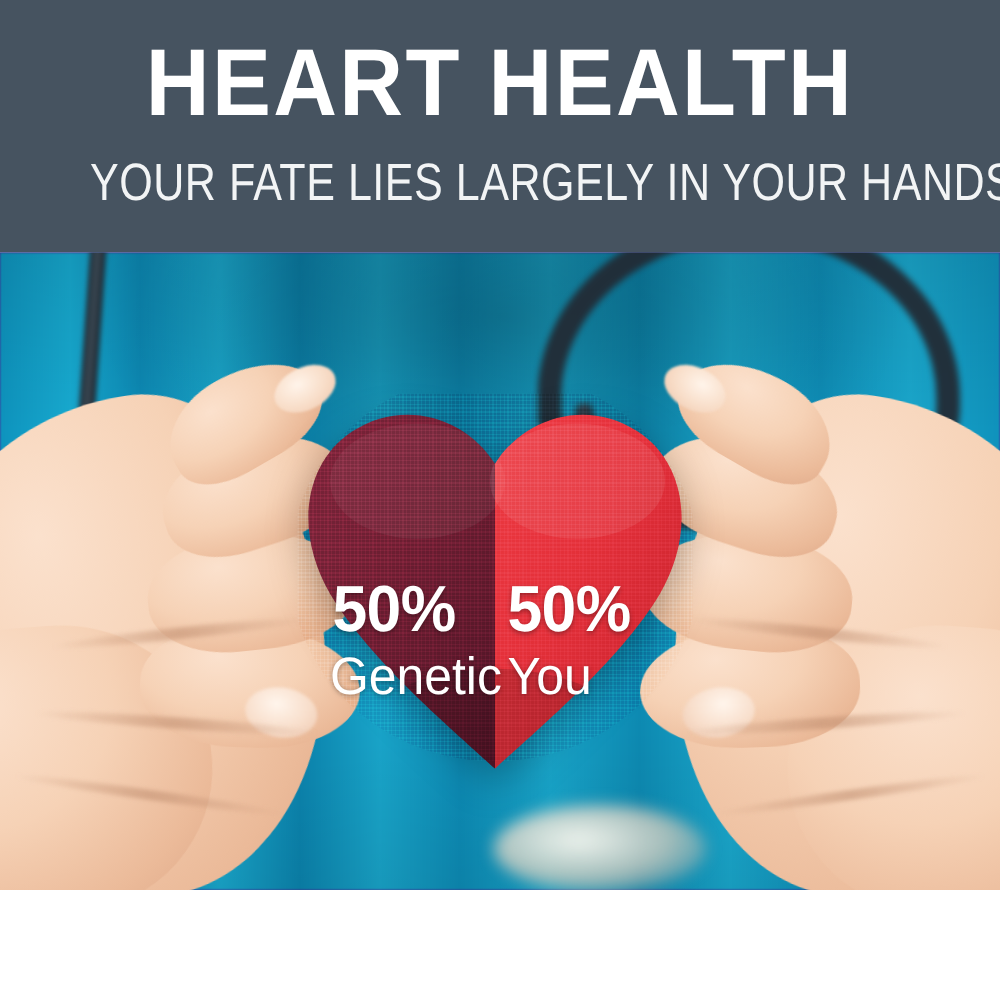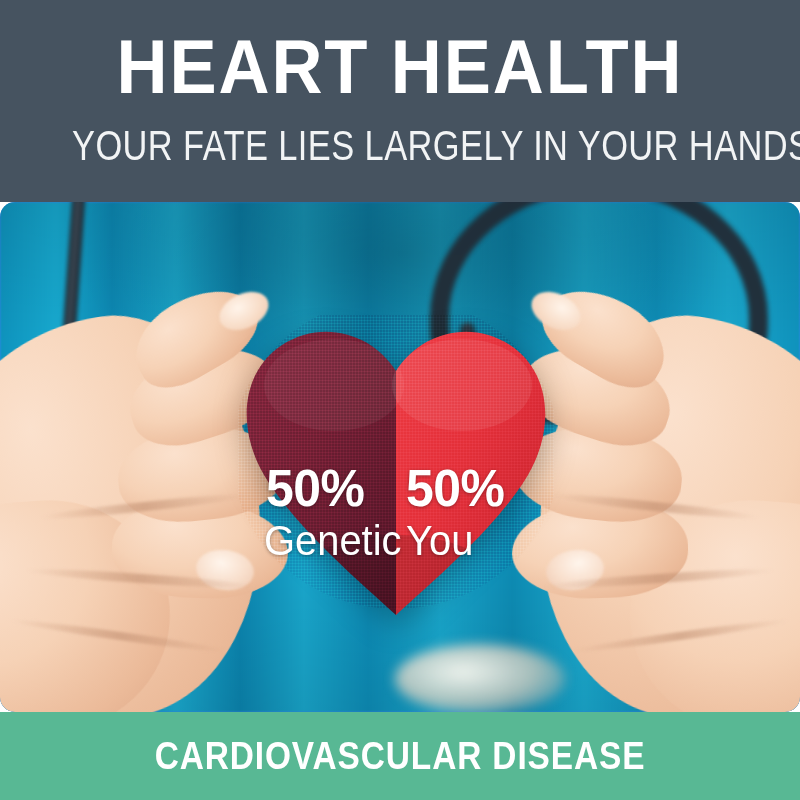--- a/index.html
+++ b/index.html
@@ -44,22 +44,21 @@
     letter-spacing:0.5px;
     transform:scaleX(0.82);
     transform-origin:center top;
     white-space:nowrap;
   }
 
   
   .photo{
     position:absolute;left:0;top:202px;width:800px;height:510px;
     overflow:hidden;
-    background:#3b82f6;
-    border-radius:15px;
+    background:#4c1d95;
   }
   
   .scrubs{
     position:absolute;inset:0;
     background:
       linear-gradient(90deg,
         #0e93bd 0%, #17a9cf 7%, #0c89b4 14%, #1aa9ce 22%,
         #0b84ae 30%, #19a5ca 38%, #0d8cb6 46%, #19a6cb 55%,
         #0d8ab2 64%, #1aa8cd 73%, #0e8fb9 82%, #1aa6cb 91%, #0f92bc 100%);
     filter:blur(1px);
@@ -316,17 +315,14 @@
 
     <div class="heart-labels">
       <div class="lbl lbl-pct pct-left">50%</div>
       <div class="lbl lbl-word word-left">Genetic</div>
       <div class="lbl lbl-pct pct-right">50%</div>
       <div class="lbl lbl-word word-right">You</div>
     </div>
 
   </div>
 
-  <div class="footer">
-    <div class="footer-text">CARDIOVASCULAR DISEASE</div>
-  </div>
 
 </div>
 
 </body></html>

